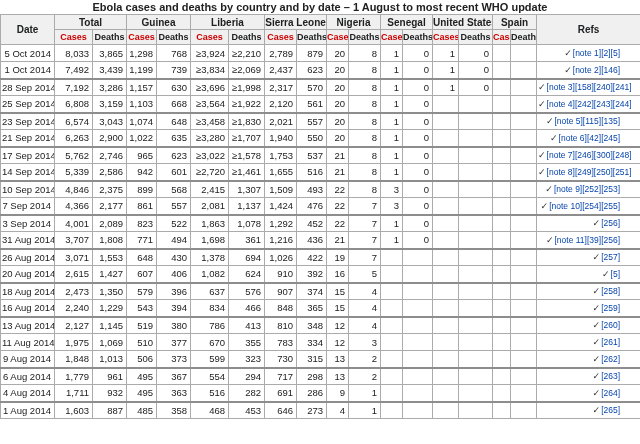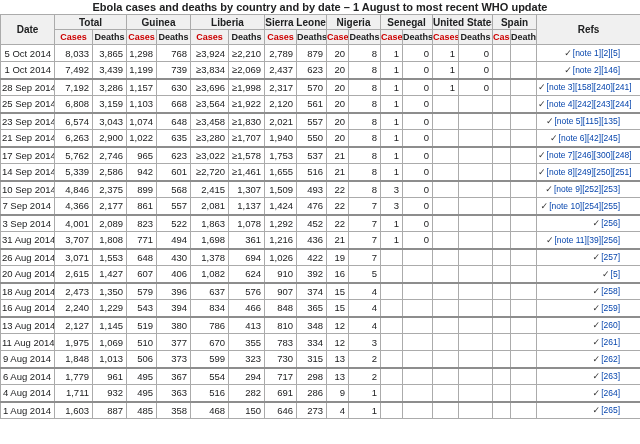--- a/index.html
+++ b/index.html
@@ -514,21 +514,21 @@
           <td class="num"></td>
           <td class="refs"><span class="check">✓</span><a class="reflink" href="#">[264]</a></td>
         </tr>
         <tr class="grp">
           <td class="date">1 Aug 2014</td>
           <td class="num">1,603</td>
           <td class="num">887</td>
           <td class="num">485</td>
           <td class="num">358</td>
           <td class="num">468</td>
-          <td class="num">150</td>
+          <td class="num">453</td>
           <td class="num">646</td>
           <td class="num">273</td>
           <td class="num">4</td>
           <td class="num">1</td>
           <td class="num"></td>
           <td class="num"></td>
           <td class="num"></td>
           <td class="num"></td>
           <td class="num"></td>
           <td class="num"></td>

